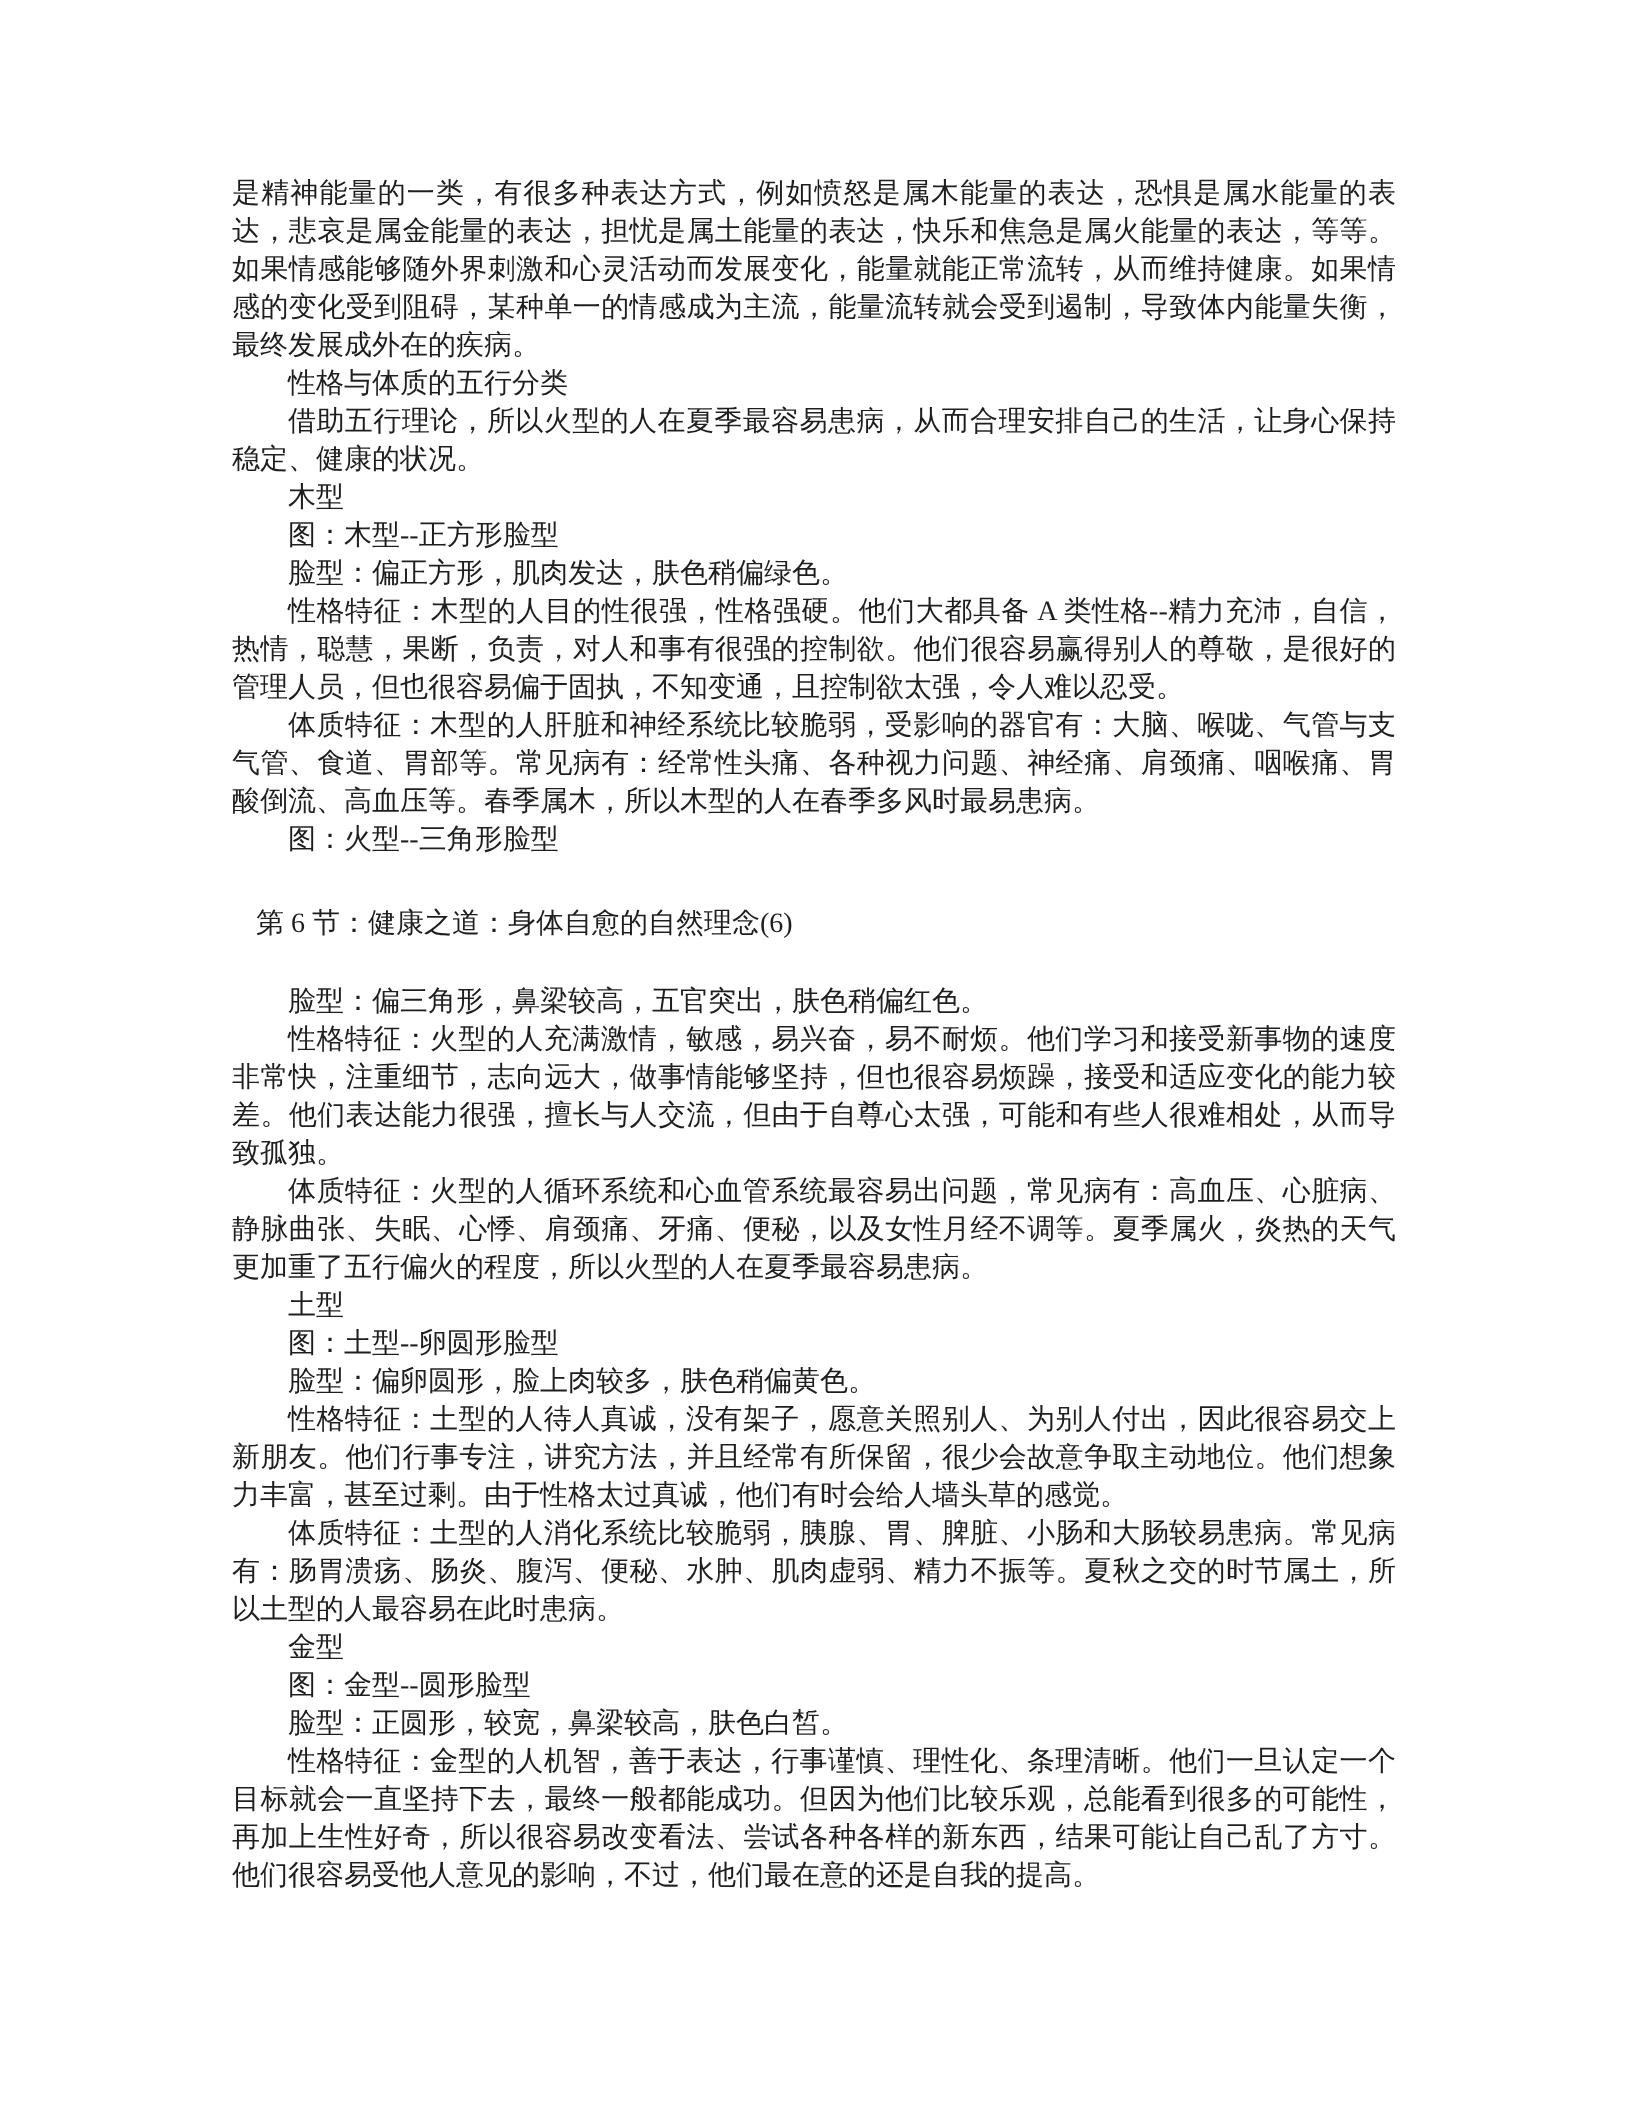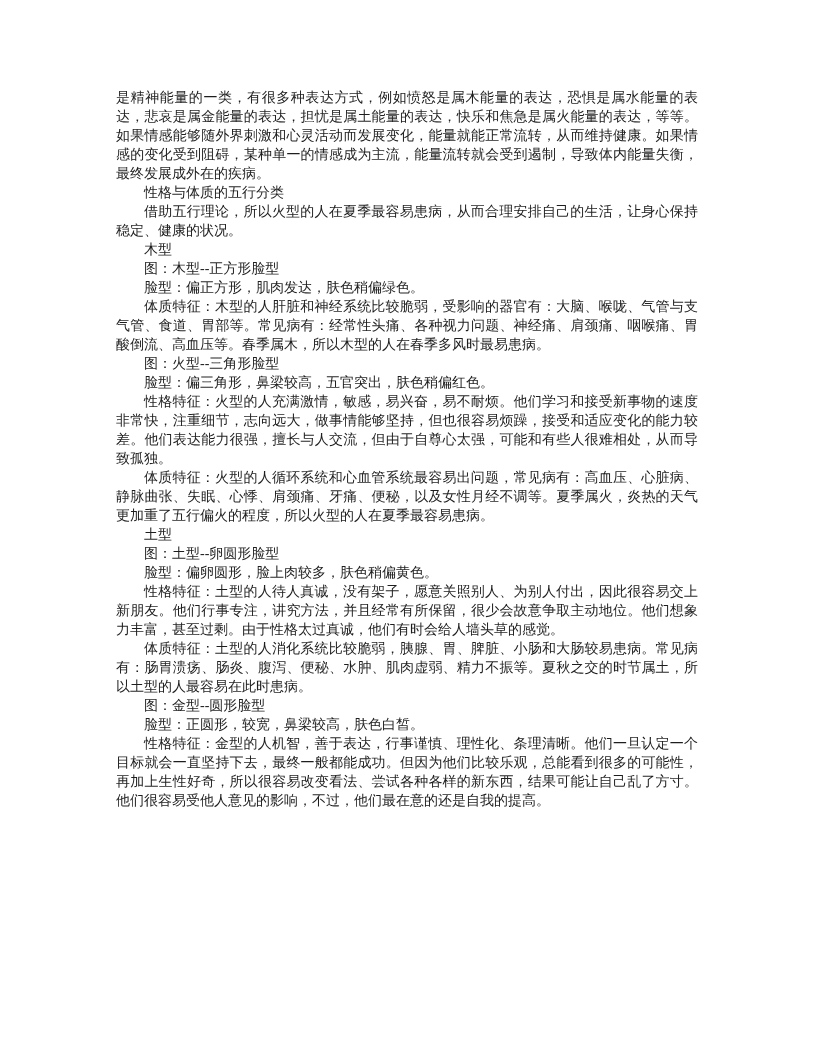--- a/index.html
+++ b/index.html
@@ -44,27 +44,30 @@
 <body>
 
 <div class="page">
   <div class="content">
     <p class="no-indent">是精神能量的一类，有很多种表达方式，例如愤怒是属木能量的表达，恐惧是属水能量的表达，悲哀是属金能量的表达，担忧是属土能量的表达，快乐和焦急是属火能量的表达，等等。如果情感能够随外界刺激和心灵活动而发展变化，能量就能正常流转，从而维持健康。如果情感的变化受到阻碍，某种单一的情感成为主流，能量流转就会受到遏制，导致体内能量失衡，最终发展成外在的疾病。</p>
     <p>性格与体质的五行分类</p>
     <p>借助五行理论，所以火型的人在夏季最容易患病，从而合理安排自己的生活，让身心保持稳定、健康的状况。</p>
     <p>木型</p>
     <p>图：木型--正方形脸型</p>
     <p>脸型：偏正方形，肌肉发达，肤色稍偏绿色。</p>
+    <p>性格特征：木型的人目的性很强，性格强硬。他们大都具备 A 类性格--精力充沛，自信，热情，聪慧，果断，负责，对人和事有很强的控制欲。他们很容易赢得别人的尊敬，是很好的管理人员，但也很容易偏于固执，不知变通，且控制欲太强，令人难以忍受。</p>
     <p>体质特征：木型的人肝脏和神经系统比较脆弱，受影响的器官有：大脑、喉咙、气管与支气管、食道、胃部等。常见病有：经常性头痛、各种视力问题、神经痛、肩颈痛、咽喉痛、胃酸倒流、高血压等。春季属木，所以木型的人在春季多风时最易患病。</p>
     <p>图：火型--三角形脸型</p>
+    <p class="section-header">第 6 节：健康之道：身体自愈的自然理念(6)</p>
     <p>脸型：偏三角形，鼻梁较高，五官突出，肤色稍偏红色。</p>
     <p>性格特征：火型的人充满激情，敏感，易兴奋，易不耐烦。他们学习和接受新事物的速度非常快，注重细节，志向远大，做事情能够坚持，但也很容易烦躁，接受和适应变化的能力较差。他们表达能力很强，擅长与人交流，但由于自尊心太强，可能和有些人很难相处，从而导致孤独。</p>
     <p>体质特征：火型的人循环系统和心血管系统最容易出问题，常见病有：高血压、心脏病、静脉曲张、失眠、心悸、肩颈痛、牙痛、便秘，以及女性月经不调等。夏季属火，炎热的天气更加重了五行偏火的程度，所以火型的人在夏季最容易患病。</p>
     <p>土型</p>
     <p>图：土型--卵圆形脸型</p>
     <p>脸型：偏卵圆形，脸上肉较多，肤色稍偏黄色。</p>
     <p>性格特征：土型的人待人真诚，没有架子，愿意关照别人、为别人付出，因此很容易交上新朋友。他们行事专注，讲究方法，并且经常有所保留，很少会故意争取主动地位。他们想象力丰富，甚至过剩。由于性格太过真诚，他们有时会给人墙头草的感觉。</p>
     <p>体质特征：土型的人消化系统比较脆弱，胰腺、胃、脾脏、小肠和大肠较易患病。常见病有：肠胃溃疡、肠炎、腹泻、便秘、水肿、肌肉虚弱、精力不振等。夏秋之交的时节属土，所以土型的人最容易在此时患病。</p>
+    <p>金型</p>
     <p>图：金型--圆形脸型</p>
     <p>脸型：正圆形，较宽，鼻梁较高，肤色白皙。</p>
     <p>性格特征：金型的人机智，善于表达，行事谨慎、理性化、条理清晰。他们一旦认定一个目标就会一直坚持下去，最终一般都能成功。但因为他们比较乐观，总能看到很多的可能性，再加上生性好奇，所以很容易改变看法、尝试各种各样的新东西，结果可能让自己乱了方寸。他们很容易受他人意见的影响，不过，他们最在意的还是自我的提高。</p>
   </div>
 </div>
 
 </body></html>

